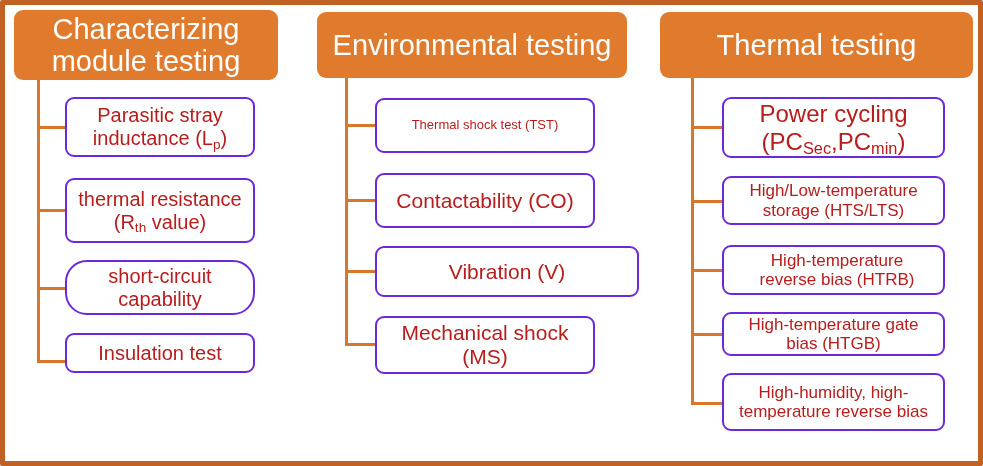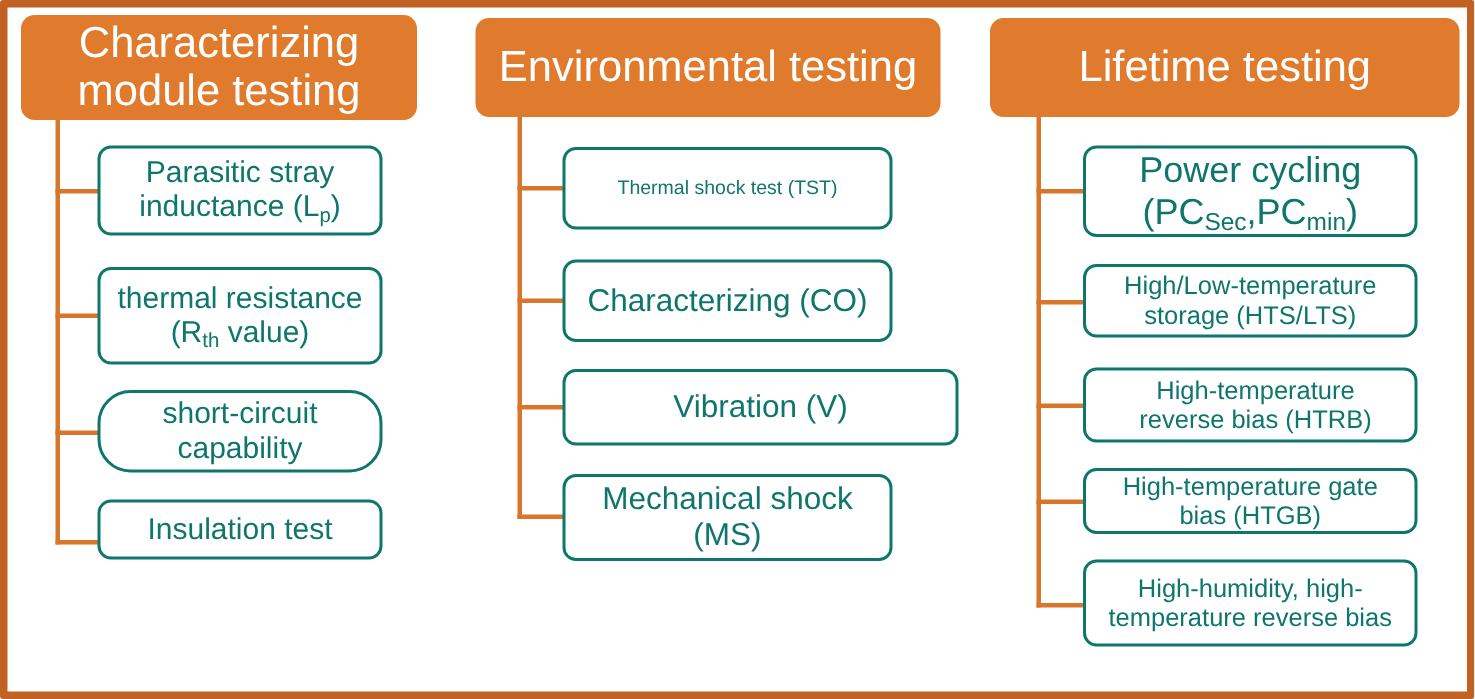--- a/index.html
+++ b/index.html
@@ -66,23 +66,23 @@
   }
   .header-box .htext {
     display: block;
     white-space: pre-line;
   }
 
   
   .leaf-box {
     position: absolute;
     background: #ffffff;
-    border: 2px solid #0f766e;
+    border: 2px solid #6d28d9;
     border-radius: 9px;
-    color: #0f766e;
+    color: #b91c1c;
     display: flex;
     align-items: center;
     justify-content: center;
     text-align: center;
     line-height: 1.13;
     box-sizing: border-box;
     padding: 2px 7px;
   }
   .leaf-box .ltext {
     display: block;
@@ -150,38 +150,38 @@
       <span class="htext">Environmental testing</span>
     </div>
 
     <div class="stub" style="left:345px; top:124px; width:32px;"></div>
     <div class="leaf-box" style="left:375px; top:98px; width:220px; height:55px; font-size:13px;text-align:right;">
       <span class="ltext">Thermal shock test (TST)</span>
     </div>
 
     <div class="stub" style="left:345px; top:199px; width:32px;"></div>
     <div class="leaf-box" style="left:375px; top:173px; width:220px; height:55px; font-size:21px;">
-      <span class="ltext">Characterizing (CO)</span>
+      <span class="ltext">Contactability (CO)</span>
     </div>
 
     <div class="stub" style="left:345px; top:270px; width:32px;"></div>
     <div class="leaf-box" style="left:375px; top:246px; width:264px; height:51px; font-size:21px;">
       <span class="ltext">Vibration (V)</span>
     </div>
 
     <div class="stub" style="left:345px; top:343px; width:32px;"></div>
     <div class="leaf-box" style="left:375px; top:316px; width:220px; height:58px; font-size:21px;">
       <span class="ltext">Mechanical shock
 (MS)</span>
     </div>
 
     <div class="trunk" style="left:691px; top:78px; height:327px;"></div>
 
     <div class="header-box" style="left:660px; top:12px; width:313px; height:66px; font-size:29px;">
-      <span class="htext">Lifetime testing</span>
+      <span class="htext">Thermal testing</span>
     </div>
 
     <div class="stub" style="left:691px; top:126px; width:33px;"></div>
     <div class="leaf-box" style="left:722px; top:97px; width:223px; height:61px; font-size:24px;">
       <span class="ltext">Power cycling<br>(PC<sub>Sec</sub>,PC<sub>min</sub>)</span>
     </div>
 
     <div class="stub" style="left:691px; top:200px; width:33px;"></div>
     <div class="leaf-box" style="left:722px; top:176px; width:223px; height:49px; font-size:17px;">
       <span class="ltext">High/Low-temperature

